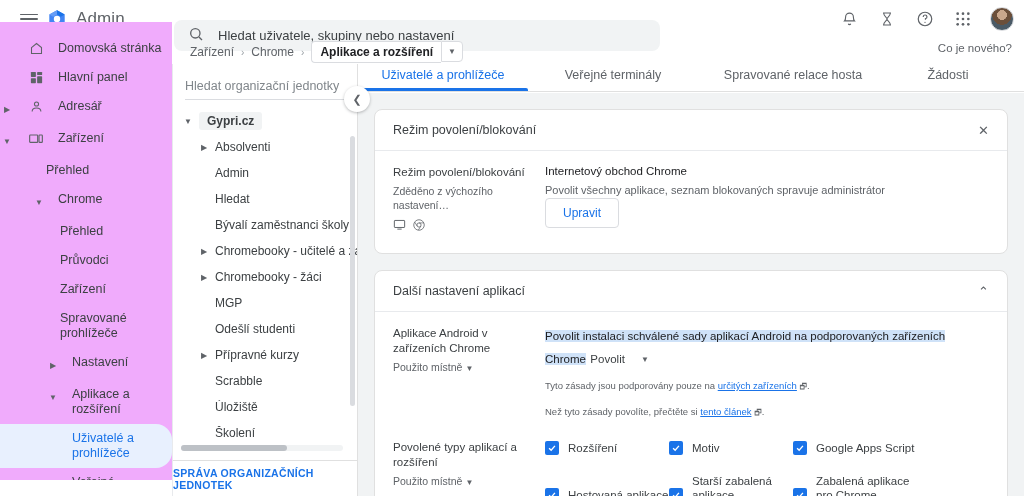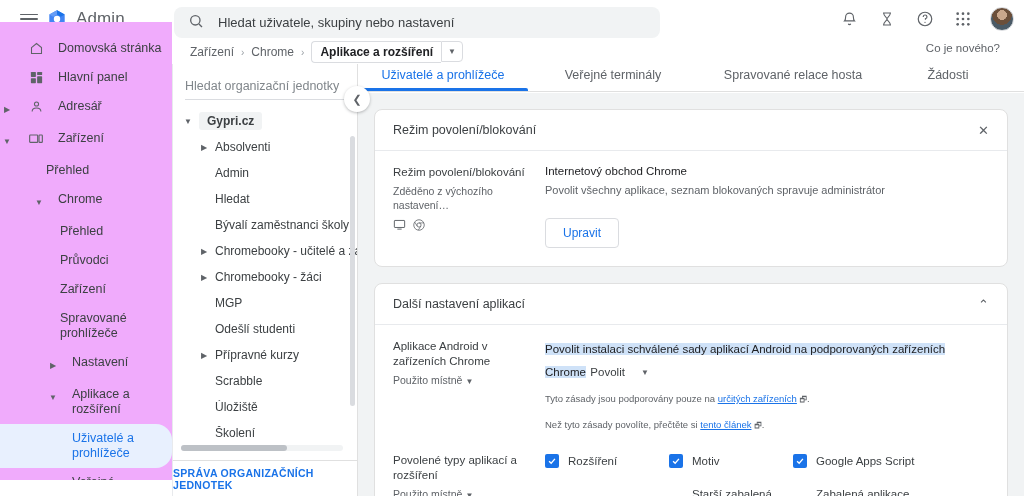--- a/index.html
+++ b/index.html
@@ -17,21 +17,21 @@
     display: flex; align-items: center; background: #fff;
   }
   .hamburger { width: 34px; margin-left: 12px; display: flex; flex-direction: column;
     gap: 3px; cursor: pointer; padding: 6px 8px; }
   .hamburger span { display: block; height: 1.6px; background: #5f6368; border-radius: 1px; }
   .brand { display: flex; align-items: center; gap: 8px; }
   .brand-logo { width: 22px; height: 22px; position: relative; }
   .brand-text { font-size: 17px; color: #5f6368; letter-spacing: .1px; }
 
   .search-wrap {
-    position: absolute; left: 174px; top: 7px; width: 486px; height: 31px;
+    position: absolute; left: 174px; top: 20px; width: 486px; height: 31px;
     background: #f1f3f4; border-radius: 8px; display: flex; align-items: center;
     padding: 0 14px; gap: 14px;
   }
   .search-wrap svg { flex: 0 0 auto; }
   .search-input {
     border: none; outline: none; background: transparent; width: 100%;
     font-family: "Liberation Sans", sans-serif; font-size: 13px; color: #3c4043;
   }
   .search-input::placeholder { color: #3c4043; }
 
@@ -122,21 +122,21 @@
     border: 1px solid #dadce0; border-right: none;
     border-radius: 4px 0 0 4px; padding: 3px 8px;
     color: #202124; font-weight: bold; font-size: 12px; background: #fff;
   }
   .bc-drop {
     border: 1px solid #dadce0; border-radius: 0 4px 4px 0;
     padding: 3px 6px; font-size: 8px; color: #5f6368; background: #fff;
     cursor: pointer; height: 21px; display: flex; align-items: center;
   }
   .whatsnew {
-    position: absolute; right: 24px; top: 42px; font-size: 11.5px;
+    position: absolute; right: 12px; top: 42px; font-size: 11.5px;
     color: #5f6368; cursor: pointer;
   }
 
   .tabs {
     position: absolute; left: 358px; top: 62px; width: 666px; height: 30px;
     display: flex; align-items: flex-start; border-bottom: 1px solid #e0e0e0;
   }
   .tab {
     font-size: 12.5px; color: #5f6368; cursor: pointer;
     padding: 6px 0 8px 0; position: relative; text-align: center;
@@ -163,21 +163,21 @@
   .card-head .ctrl { color: #5f6368; cursor: pointer; font-size: 13px; line-height: 1; }
   .card-body { padding: 14px 18px 18px 18px; display: flex; gap: 0; }
   .lbl-col { width: 152px; flex: 0 0 152px; padding-right: 12px; }
   .lbl-title { font-size: 11.5px; color: #3c4043; line-height: 15px; }
   .lbl-sub { font-size: 10.5px; color: #5f6368; margin-top: 4px; line-height: 14px; }
   .lbl-icons { display: flex; gap: 7px; margin-top: 5px; align-items: center; }
   .val-col { flex: 1; }
   .val-title { font-size: 11.5px; color: #202124; }
   .val-desc { font-size: 11px; color: #5f6368; margin-top: 6px; line-height: 15px; }
   .btn-outline {
-    margin-top: 20px; display: inline-block; border: 1px solid #dadce0;
+    margin-top: 0; display: inline-block; border: 1px solid #dadce0;
     border-radius: 4px; padding: 7px 17px; font-size: 12px; color: #1a73e8;
     background: #fff; cursor: pointer; font-family: "Liberation Sans", sans-serif;
   }
   .hl {
     background: #cfe2f8; color: #202124; font-size: 11.5px;
     display: inline; line-height: 17px;
   }
   .dropdown-val {
     margin-top: 8px; font-size: 11.5px; color: #3c4043;
     display: inline-flex; align-items: center; gap: 16px; cursor: pointer;

